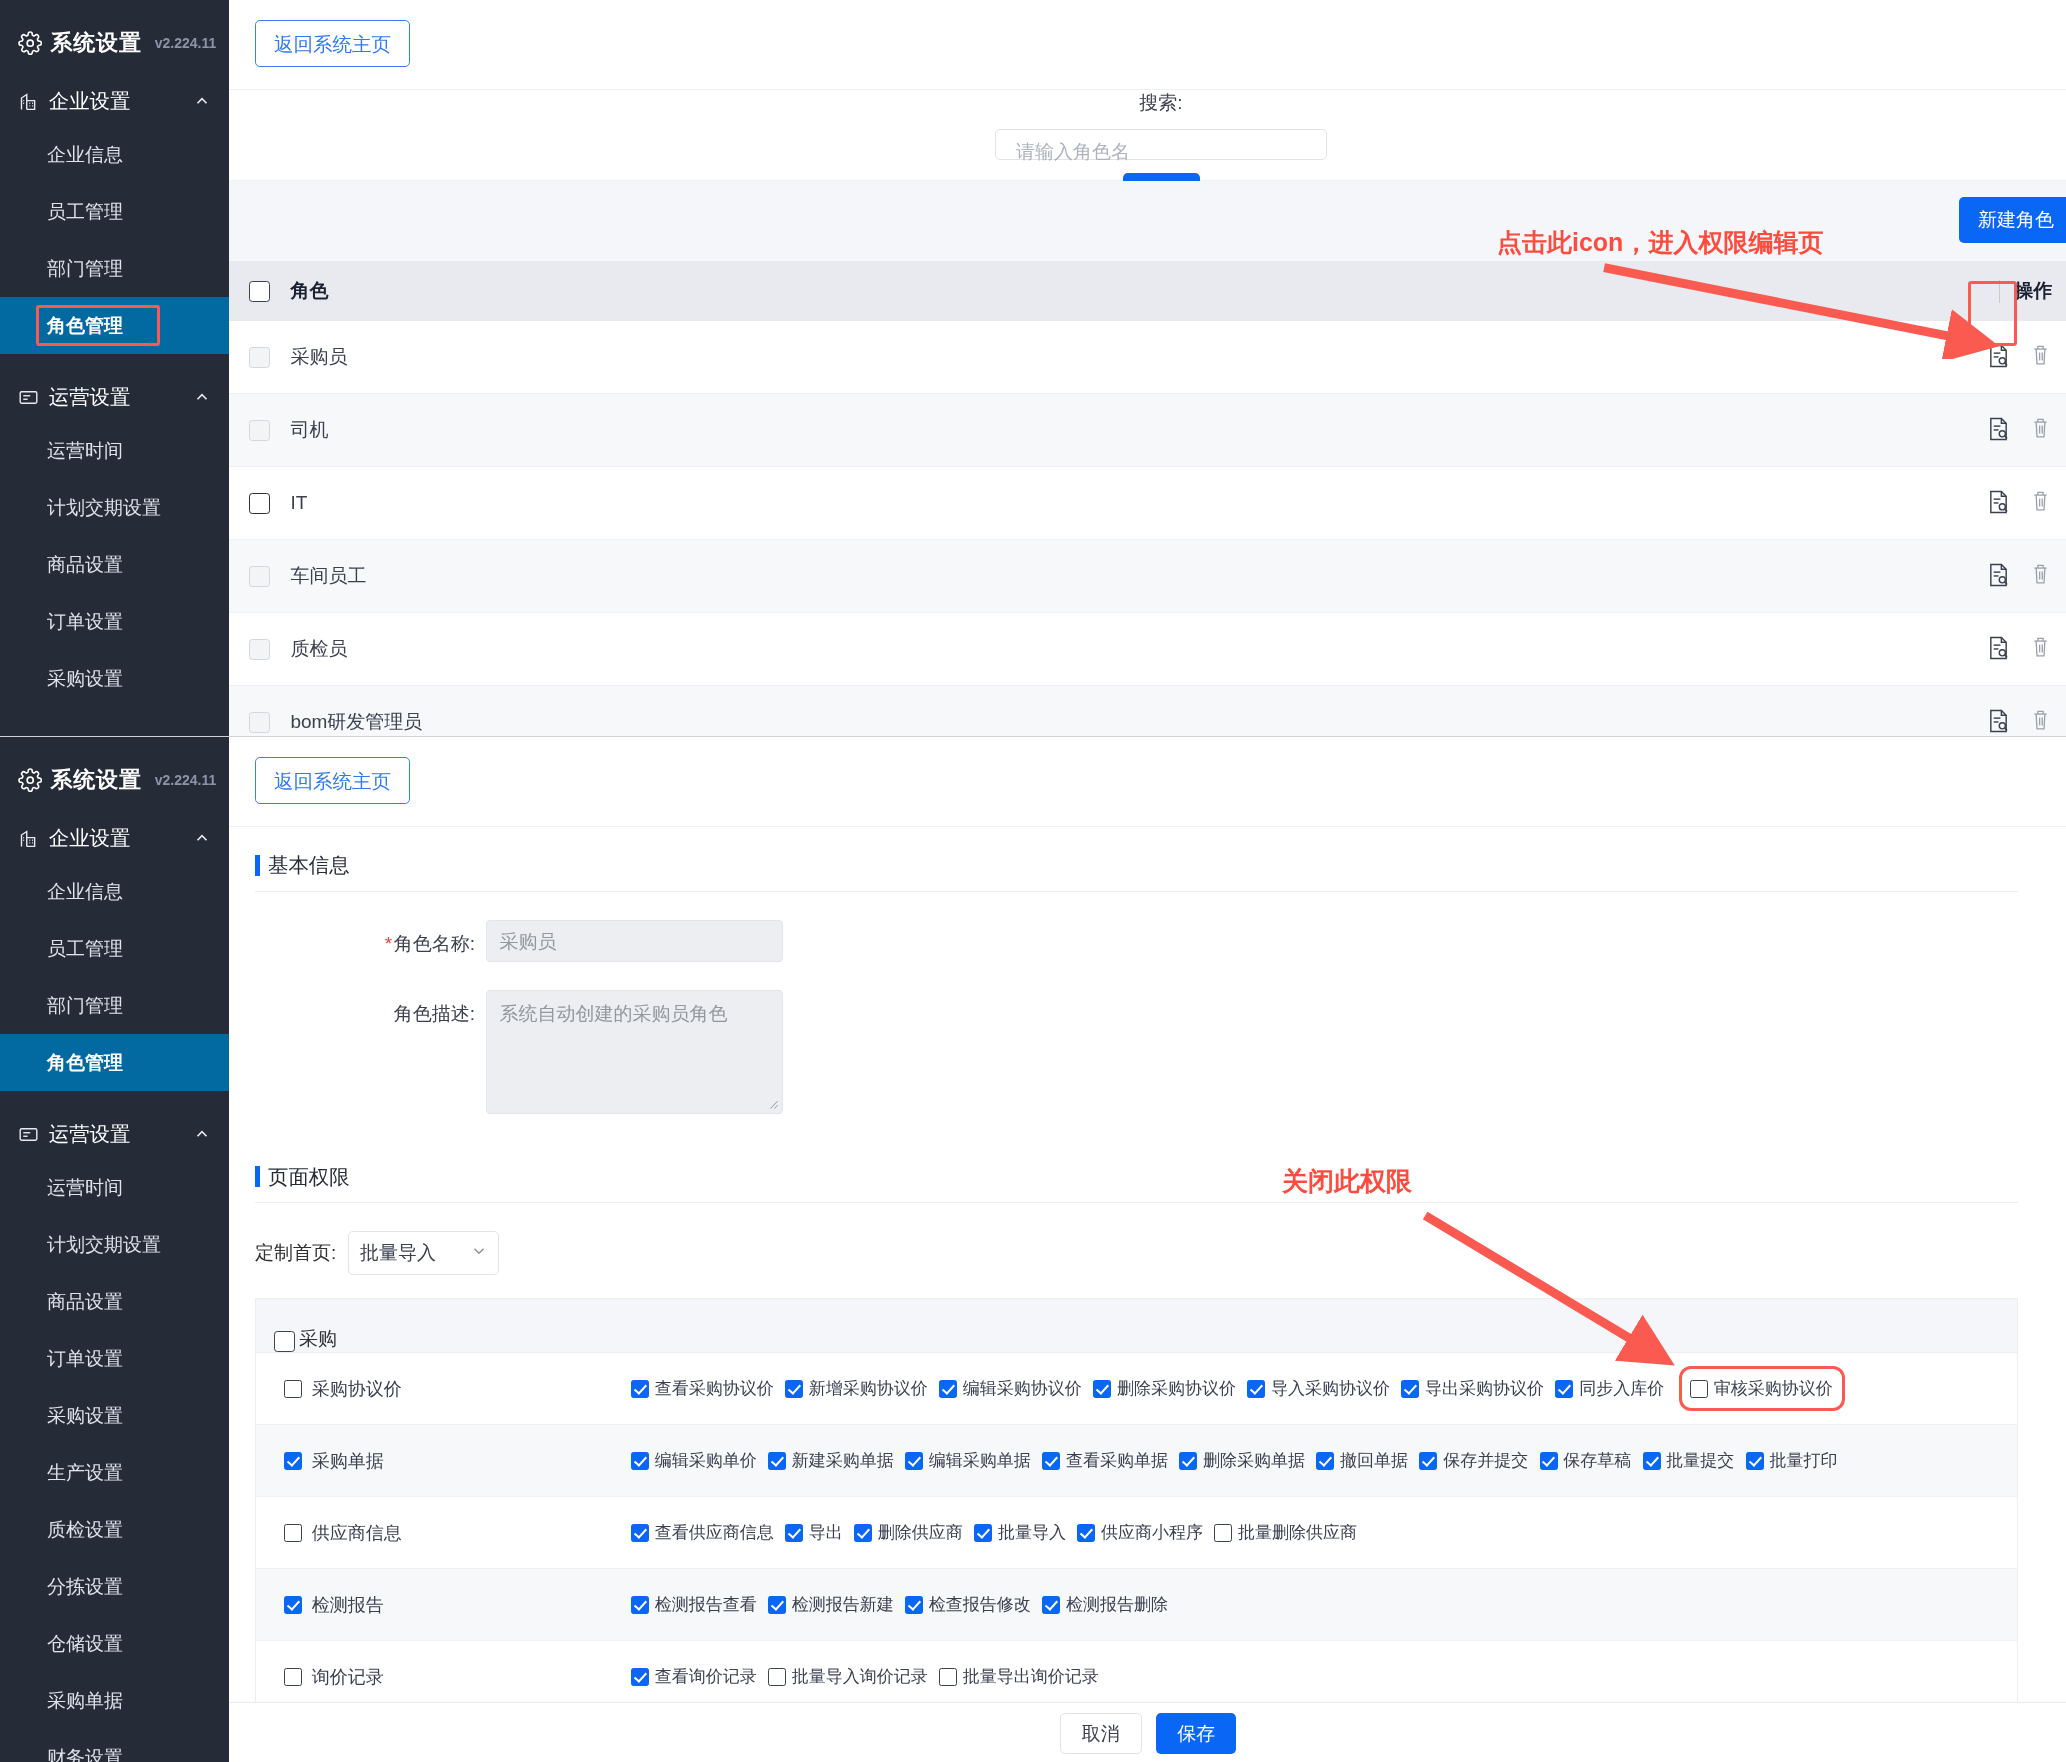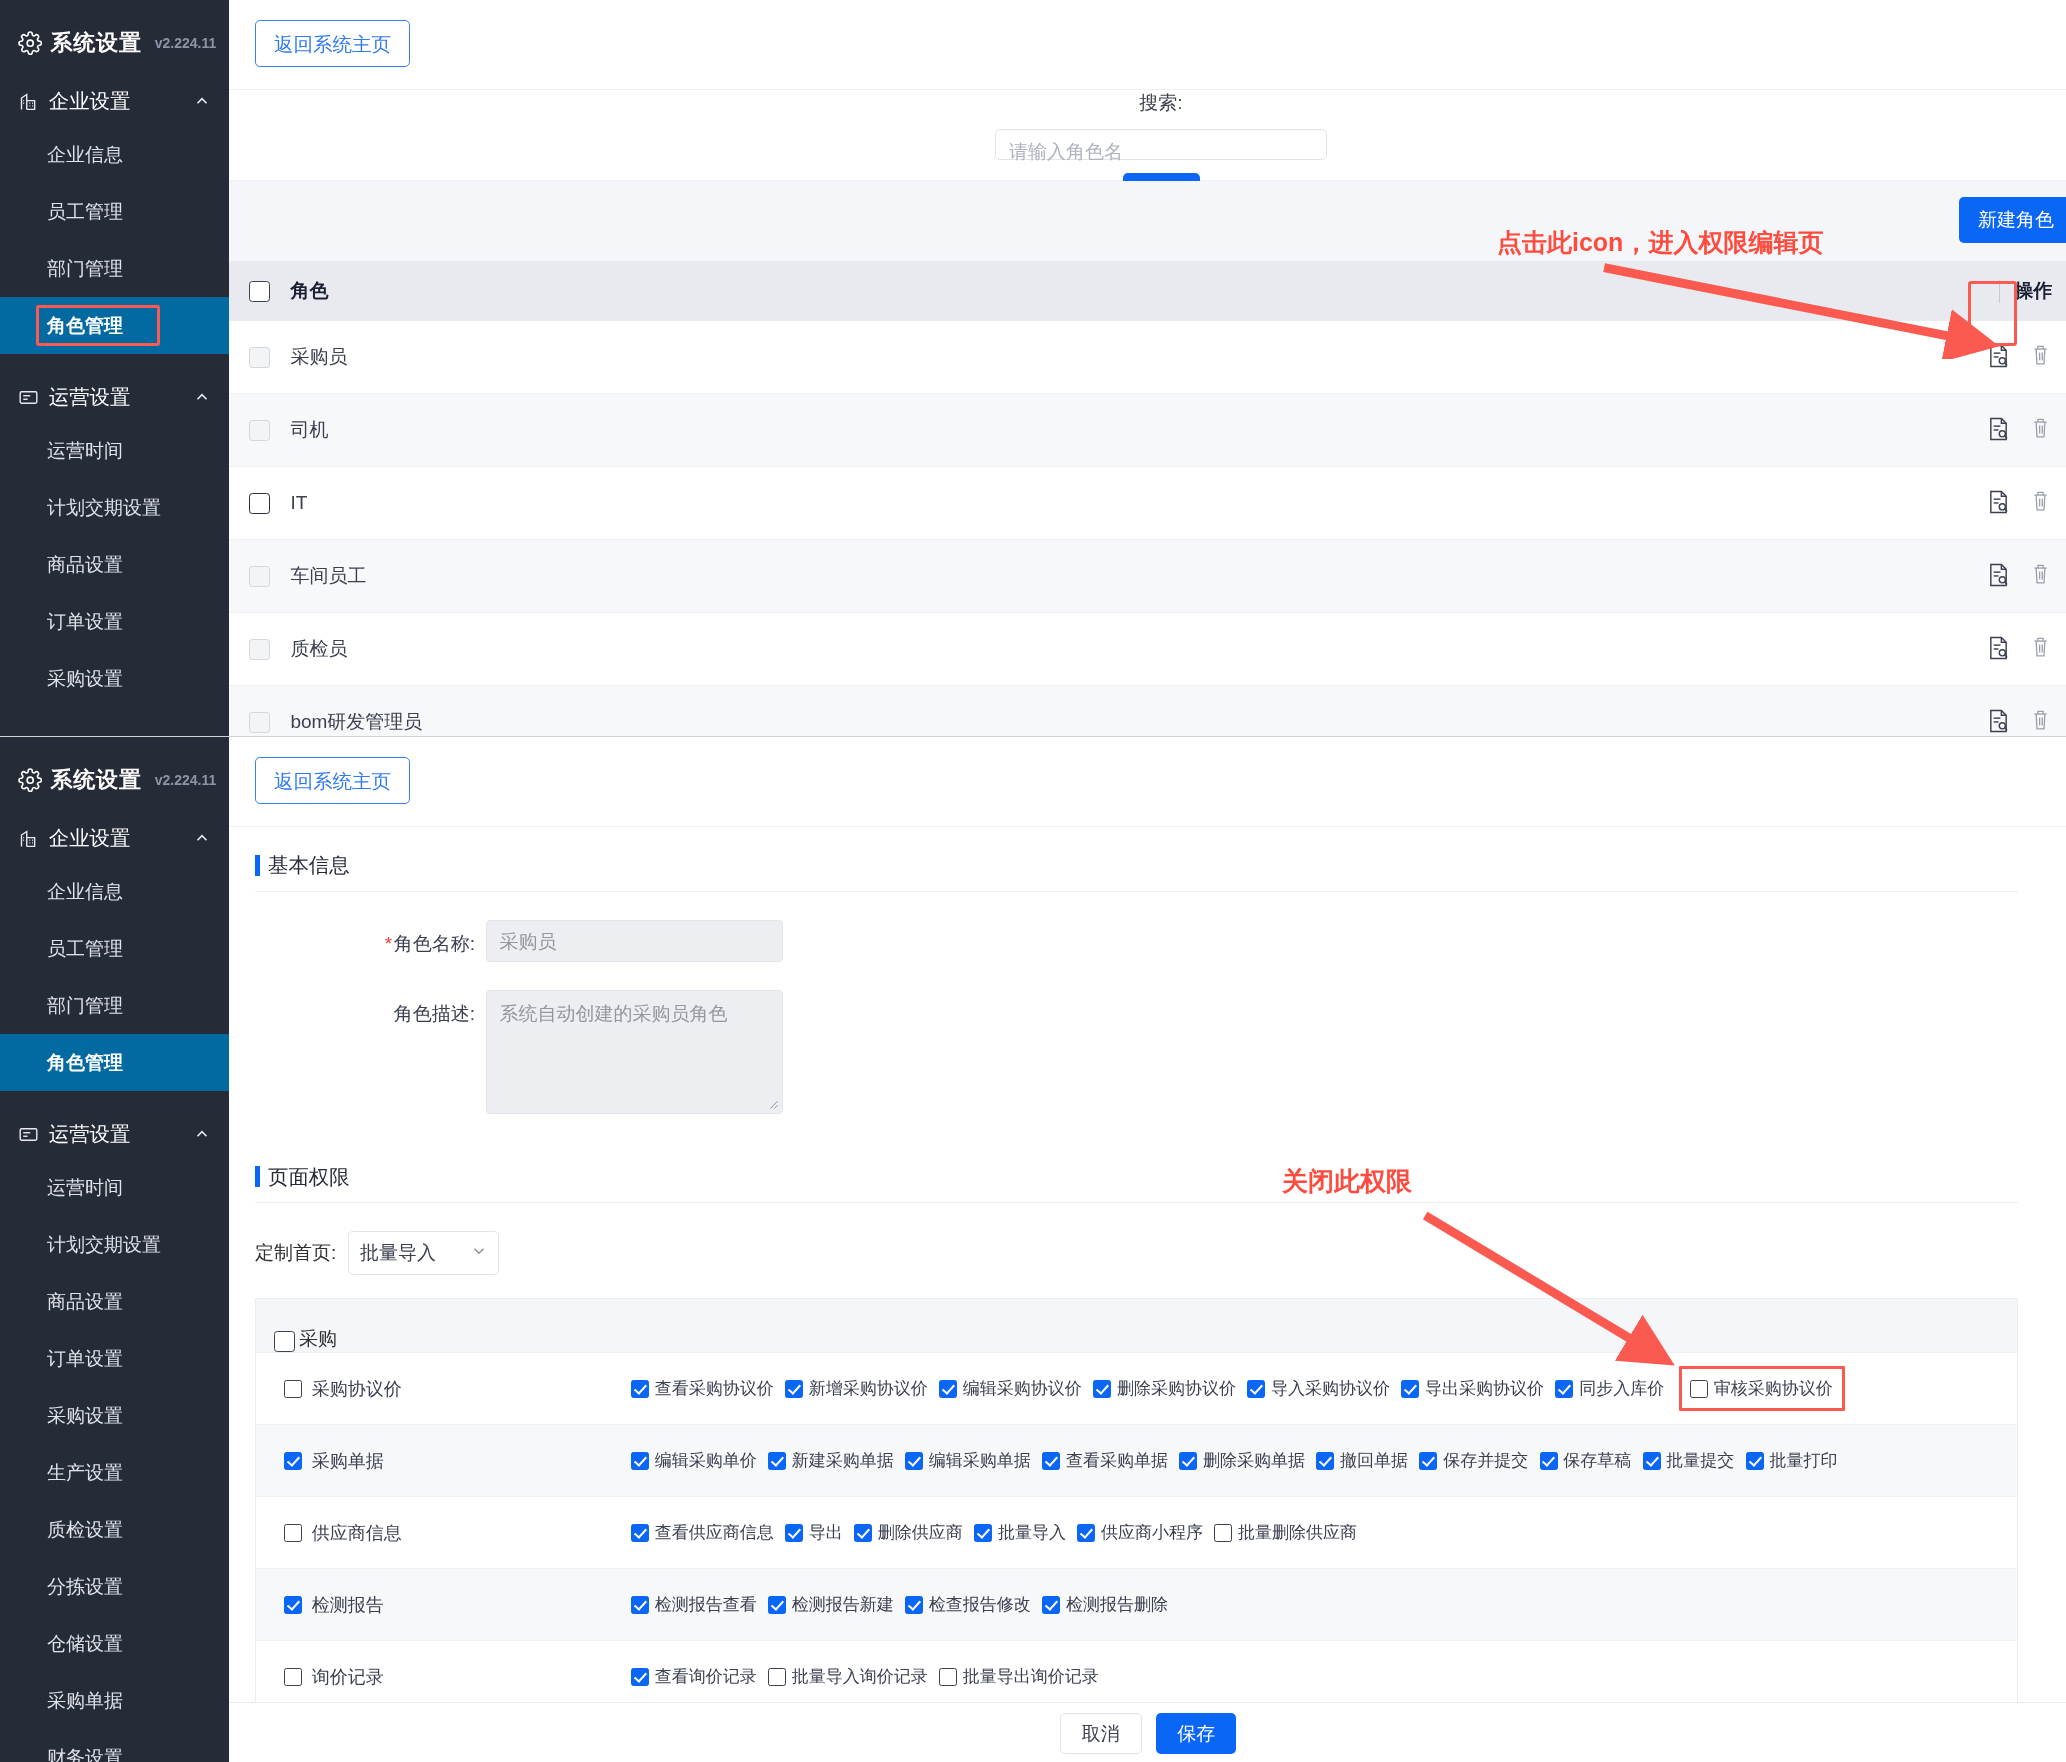--- a/index.html
+++ b/index.html
@@ -56,21 +56,21 @@
   .btn-outline-blue {
     display:inline-block; border:0.8px solid #3a7ff0; color:#2f7af0; background:#fff;
     border-radius:4.9px; padding:0 18px; height:47px; line-height:46px;
     font-size:19.5px; cursor:pointer;
   }
 
   .searchbar { height:91px; display:flex; align-items:center; padding-left:26px; gap:13px; border-bottom:0.8px solid #f0f2f5;flex-direction:column;}
   .searchbar .lbl { font-size:19px; color:#3a3f4b; }
   .txt-input {
     width:332px; height:31px; border:0.8px solid #e0e3e8; border-radius:4.9px;
-    background:#fff; font-size:19px; color:#adb2bd; padding:0 13px; line-height:44px;
+    background:#fff; font-size:19px; color:#adb2bd; padding:0 20px; line-height:44px;
   }
   .btn-blue {
     background:#0a66f5; color:#fff; border:none; border-radius:4.9px;
     height:46px; line-height:46px; padding:0 19.5px; font-size:19px; cursor:pointer;
     display:inline-block;
   }
 
   .toolbar-row { height:80px; background:#f5f6f9; position:relative; }
   .toolbar-row .btn-blue { position:absolute; right:-6.5px; top:16.3px; }
 
@@ -561,21 +561,21 @@
                 <span>导入采购协议价</span>
               </span>
             <span class="perm-opt">
                 <span class="cb sm checked"></span>
                 <span>导出采购协议价</span>
               </span>
             <span class="perm-opt">
                 <span class="cb sm checked"></span>
                 <span>同步入库价</span>
               </span>
-            <span class="perm-opt" style="position:relative; padding:8.1px 9.8px 8.1px 8.1px; border:3.3px solid #fa5a50; border-radius:1px; margin-left:3.3px;">
+            <span class="perm-opt" style="position:relative; padding:8.1px 9.8px 8.1px 8.1px; border:3.3px solid #fa5a50; border-radius:12px; margin-left:3.3px;">
               <span class="cb sm white"></span>
                 <span>审核采购协议价</span>
             </span>
           </div>
         </div>
 
         <div class="perm-row zebra">
           <div class="perm-name">
             <span class="cb sm checked"></span>
             <span>采购单据</span>

